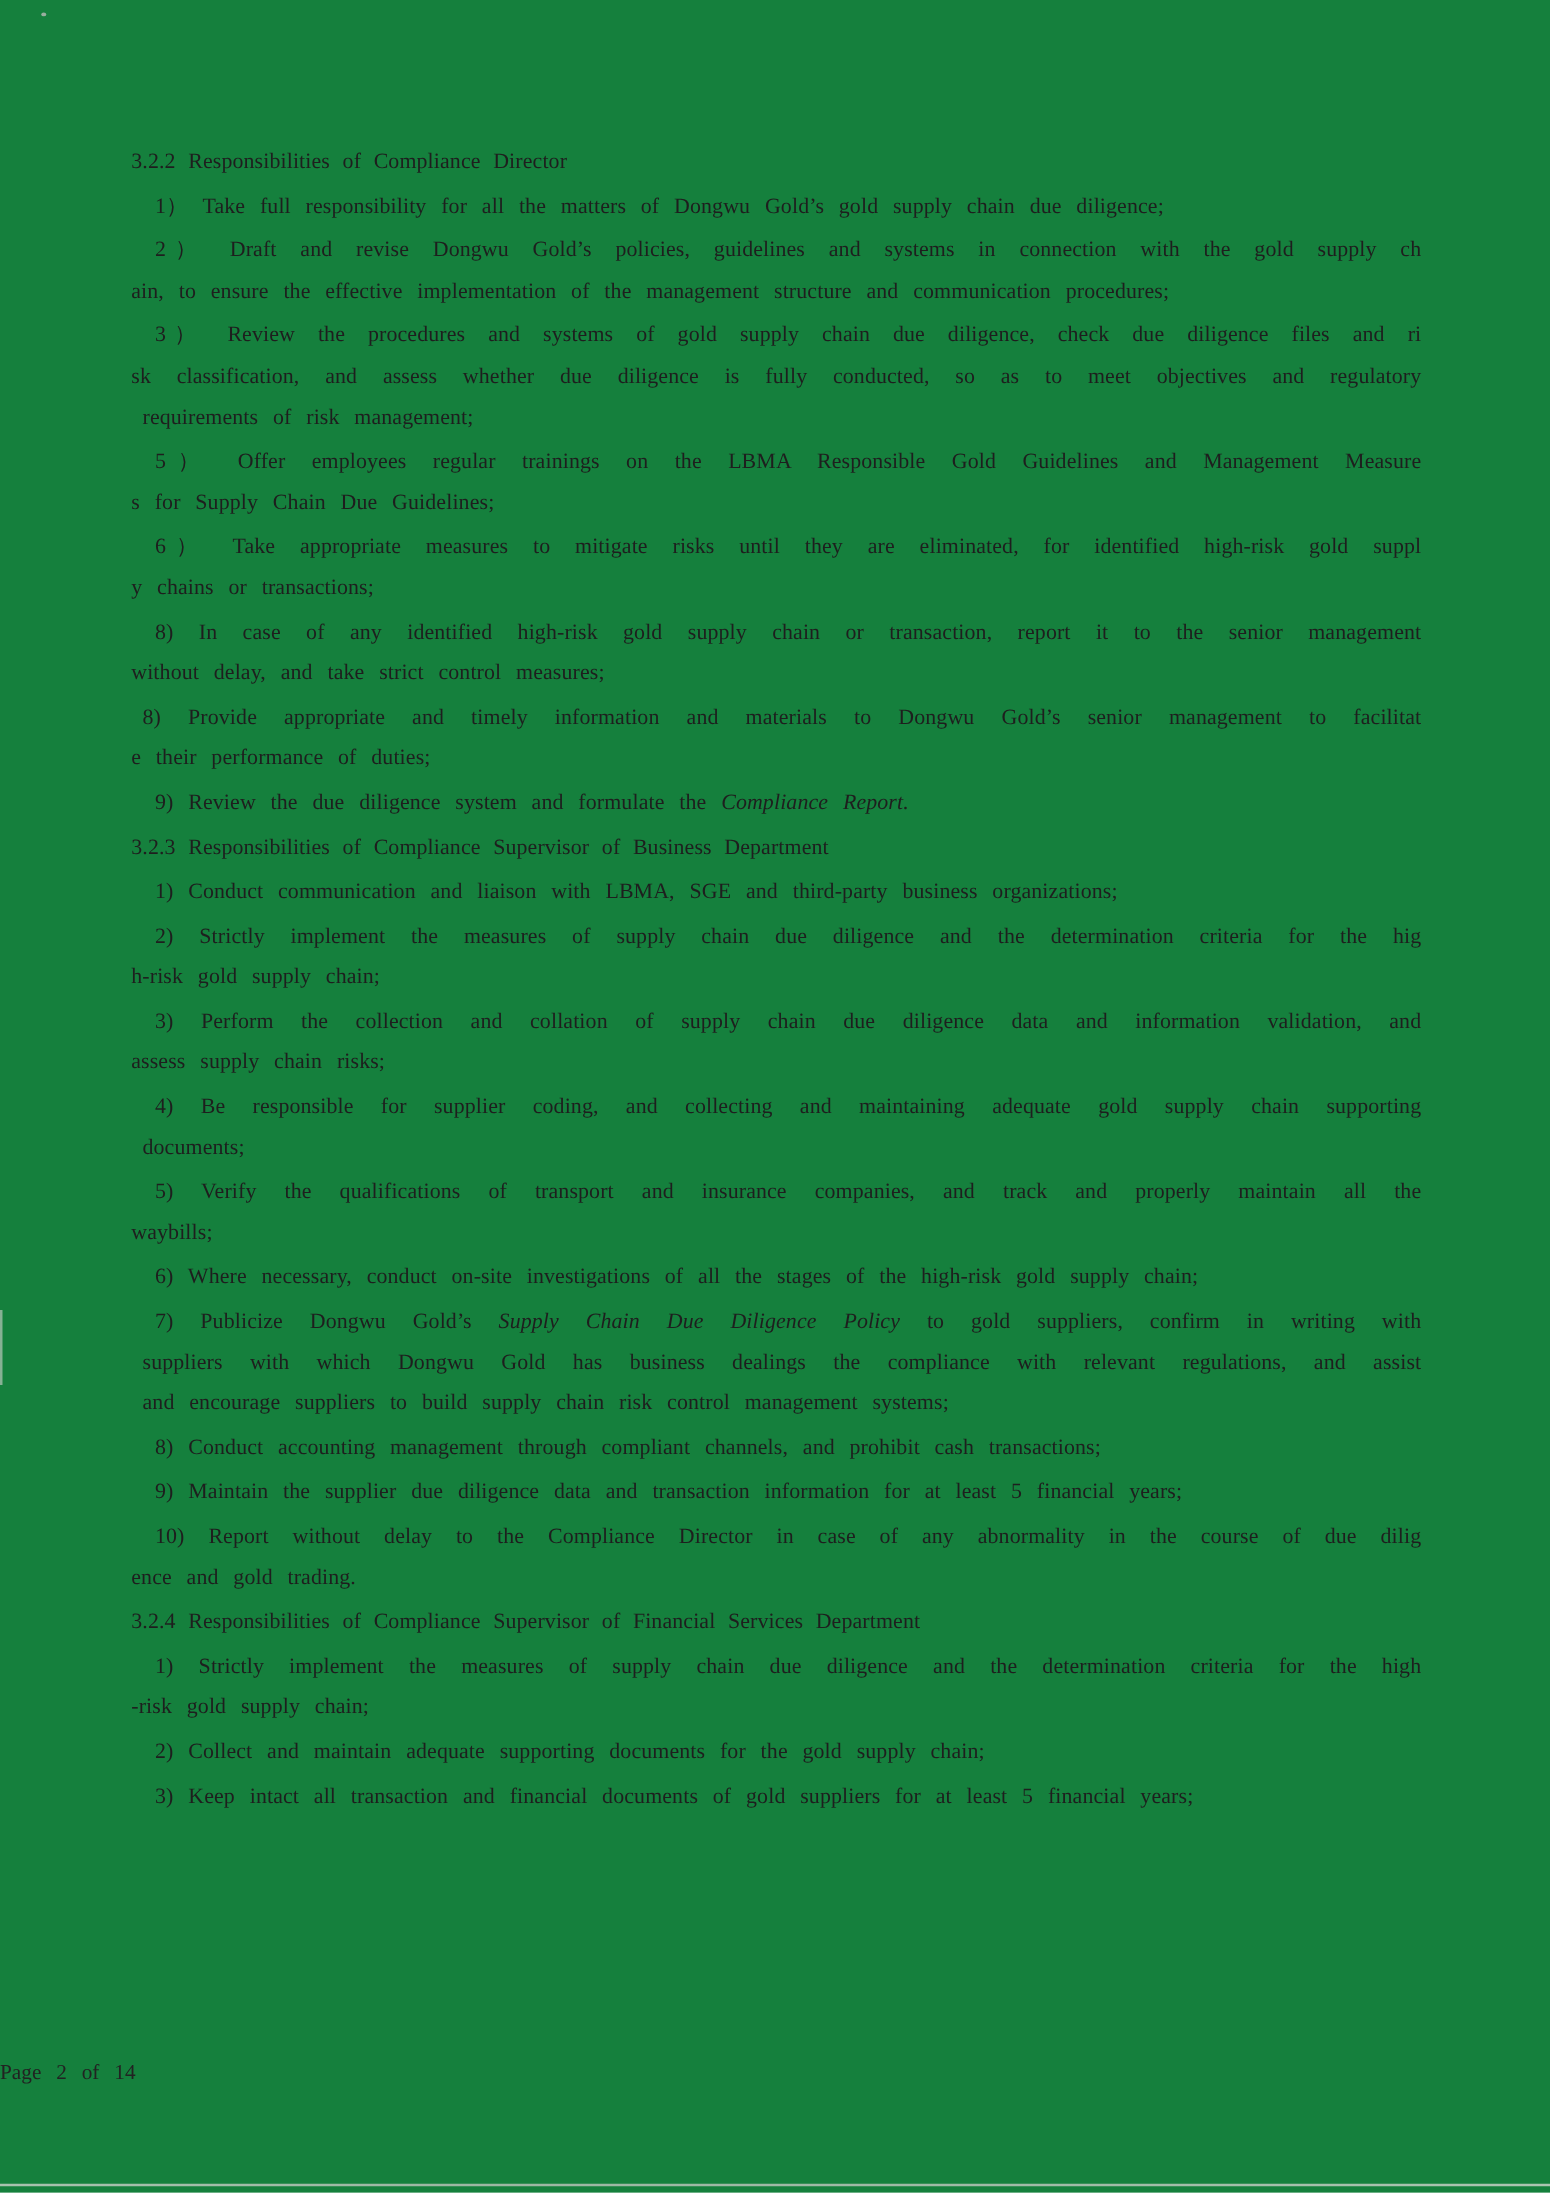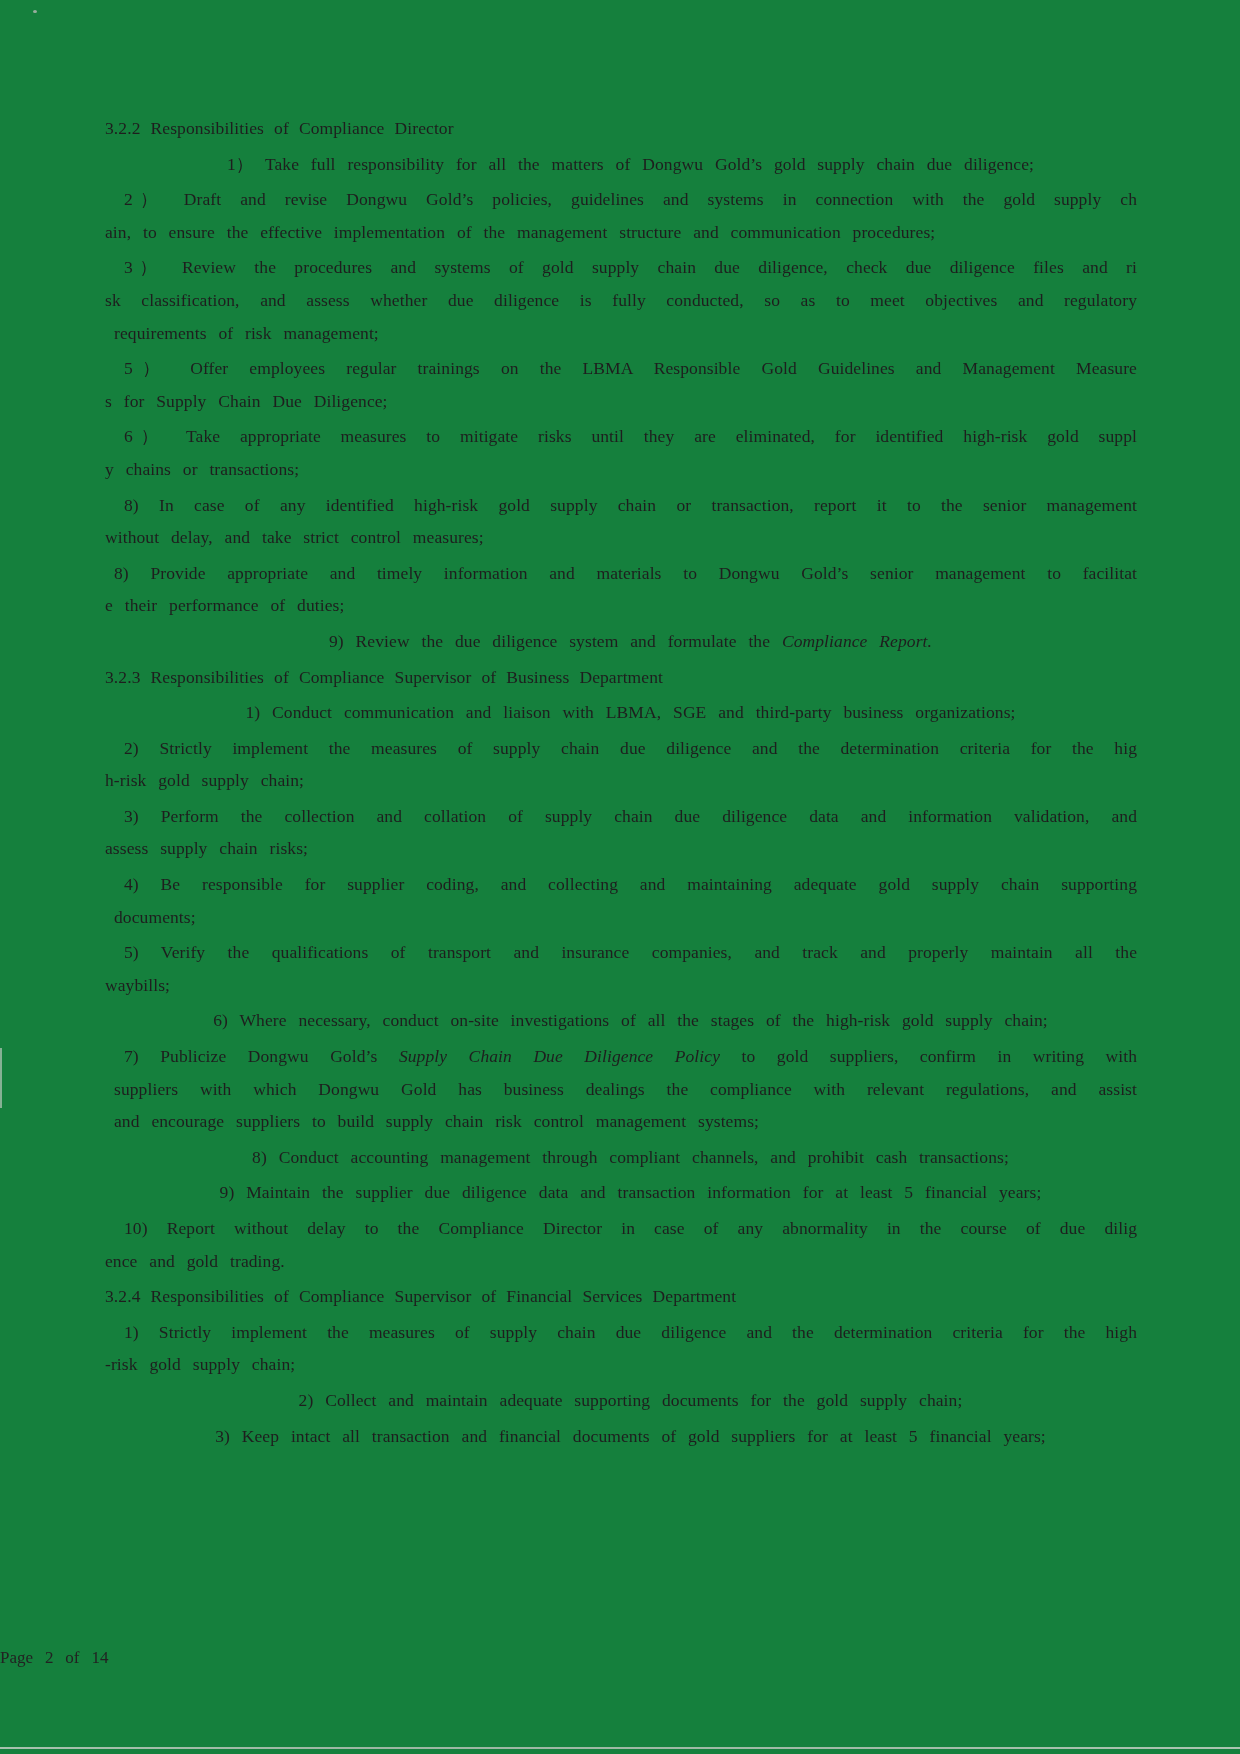--- a/index.html
+++ b/index.html
@@ -28,21 +28,21 @@
     letter-spacing:0.1px;
     text-align:left;
     white-space:normal;
   }
   .line.just{
     text-align:justify;
     text-align-last:justify;
   }
   .ind0{padding-left:0;}
   .ind1{padding-left:9px;}
-  .ind2{padding-left:19px;text-align:center;}
+  .ind2{padding-left:19px;}
   .heading .line{word-spacing:0.32em;}
   .it{font-style:italic;}
   .footer{
     position:absolute;
     left:0;top:1648px;width:1240px;
     text-align:left;
     font-size:17px;
     word-spacing:0.45em;
     color:#222;
   }
@@ -77,21 +77,21 @@
         <div class="line ind2 just"><span>2） Draft and revise Dongwu Gold’s policies, guidelines and systems in connection with the gold supply ch</span></div>
         <div class="line ind0"><span>ain, to ensure the effective implementation of the management structure and communication procedures;</span></div>
       </div>
       <div class="block para">
         <div class="line ind2 just"><span>3） Review the procedures and systems of gold supply chain due diligence, check due diligence files and ri</span></div>
         <div class="line ind0 just"><span>sk classification, and assess whether due diligence is fully conducted, so as to meet objectives and regulatory</span></div>
         <div class="line ind1"><span>requirements of risk management;</span></div>
       </div>
       <div class="block para">
         <div class="line ind2 just"><span>5） Offer employees regular trainings on the LBMA Responsible Gold Guidelines and Management Measure</span></div>
-        <div class="line ind0"><span>s for Supply Chain Due Diligence;</span></div>
+        <div class="line ind0"><span>s for Supply Chain Due Guidelines;</span></div>
       </div>
       <div class="block para">
         <div class="line ind2 just"><span>6） Take appropriate measures to mitigate risks until they are eliminated, for identified high-risk gold suppl</span></div>
         <div class="line ind0"><span>y chains or transactions;</span></div>
       </div>
       <div class="block para">
         <div class="line ind2 just"><span>8) In case of any identified high-risk gold supply chain or transaction, report it to the senior management</span></div>
         <div class="line ind0"><span>without delay, and take strict control measures;</span></div>
       </div>
       <div class="block para">

